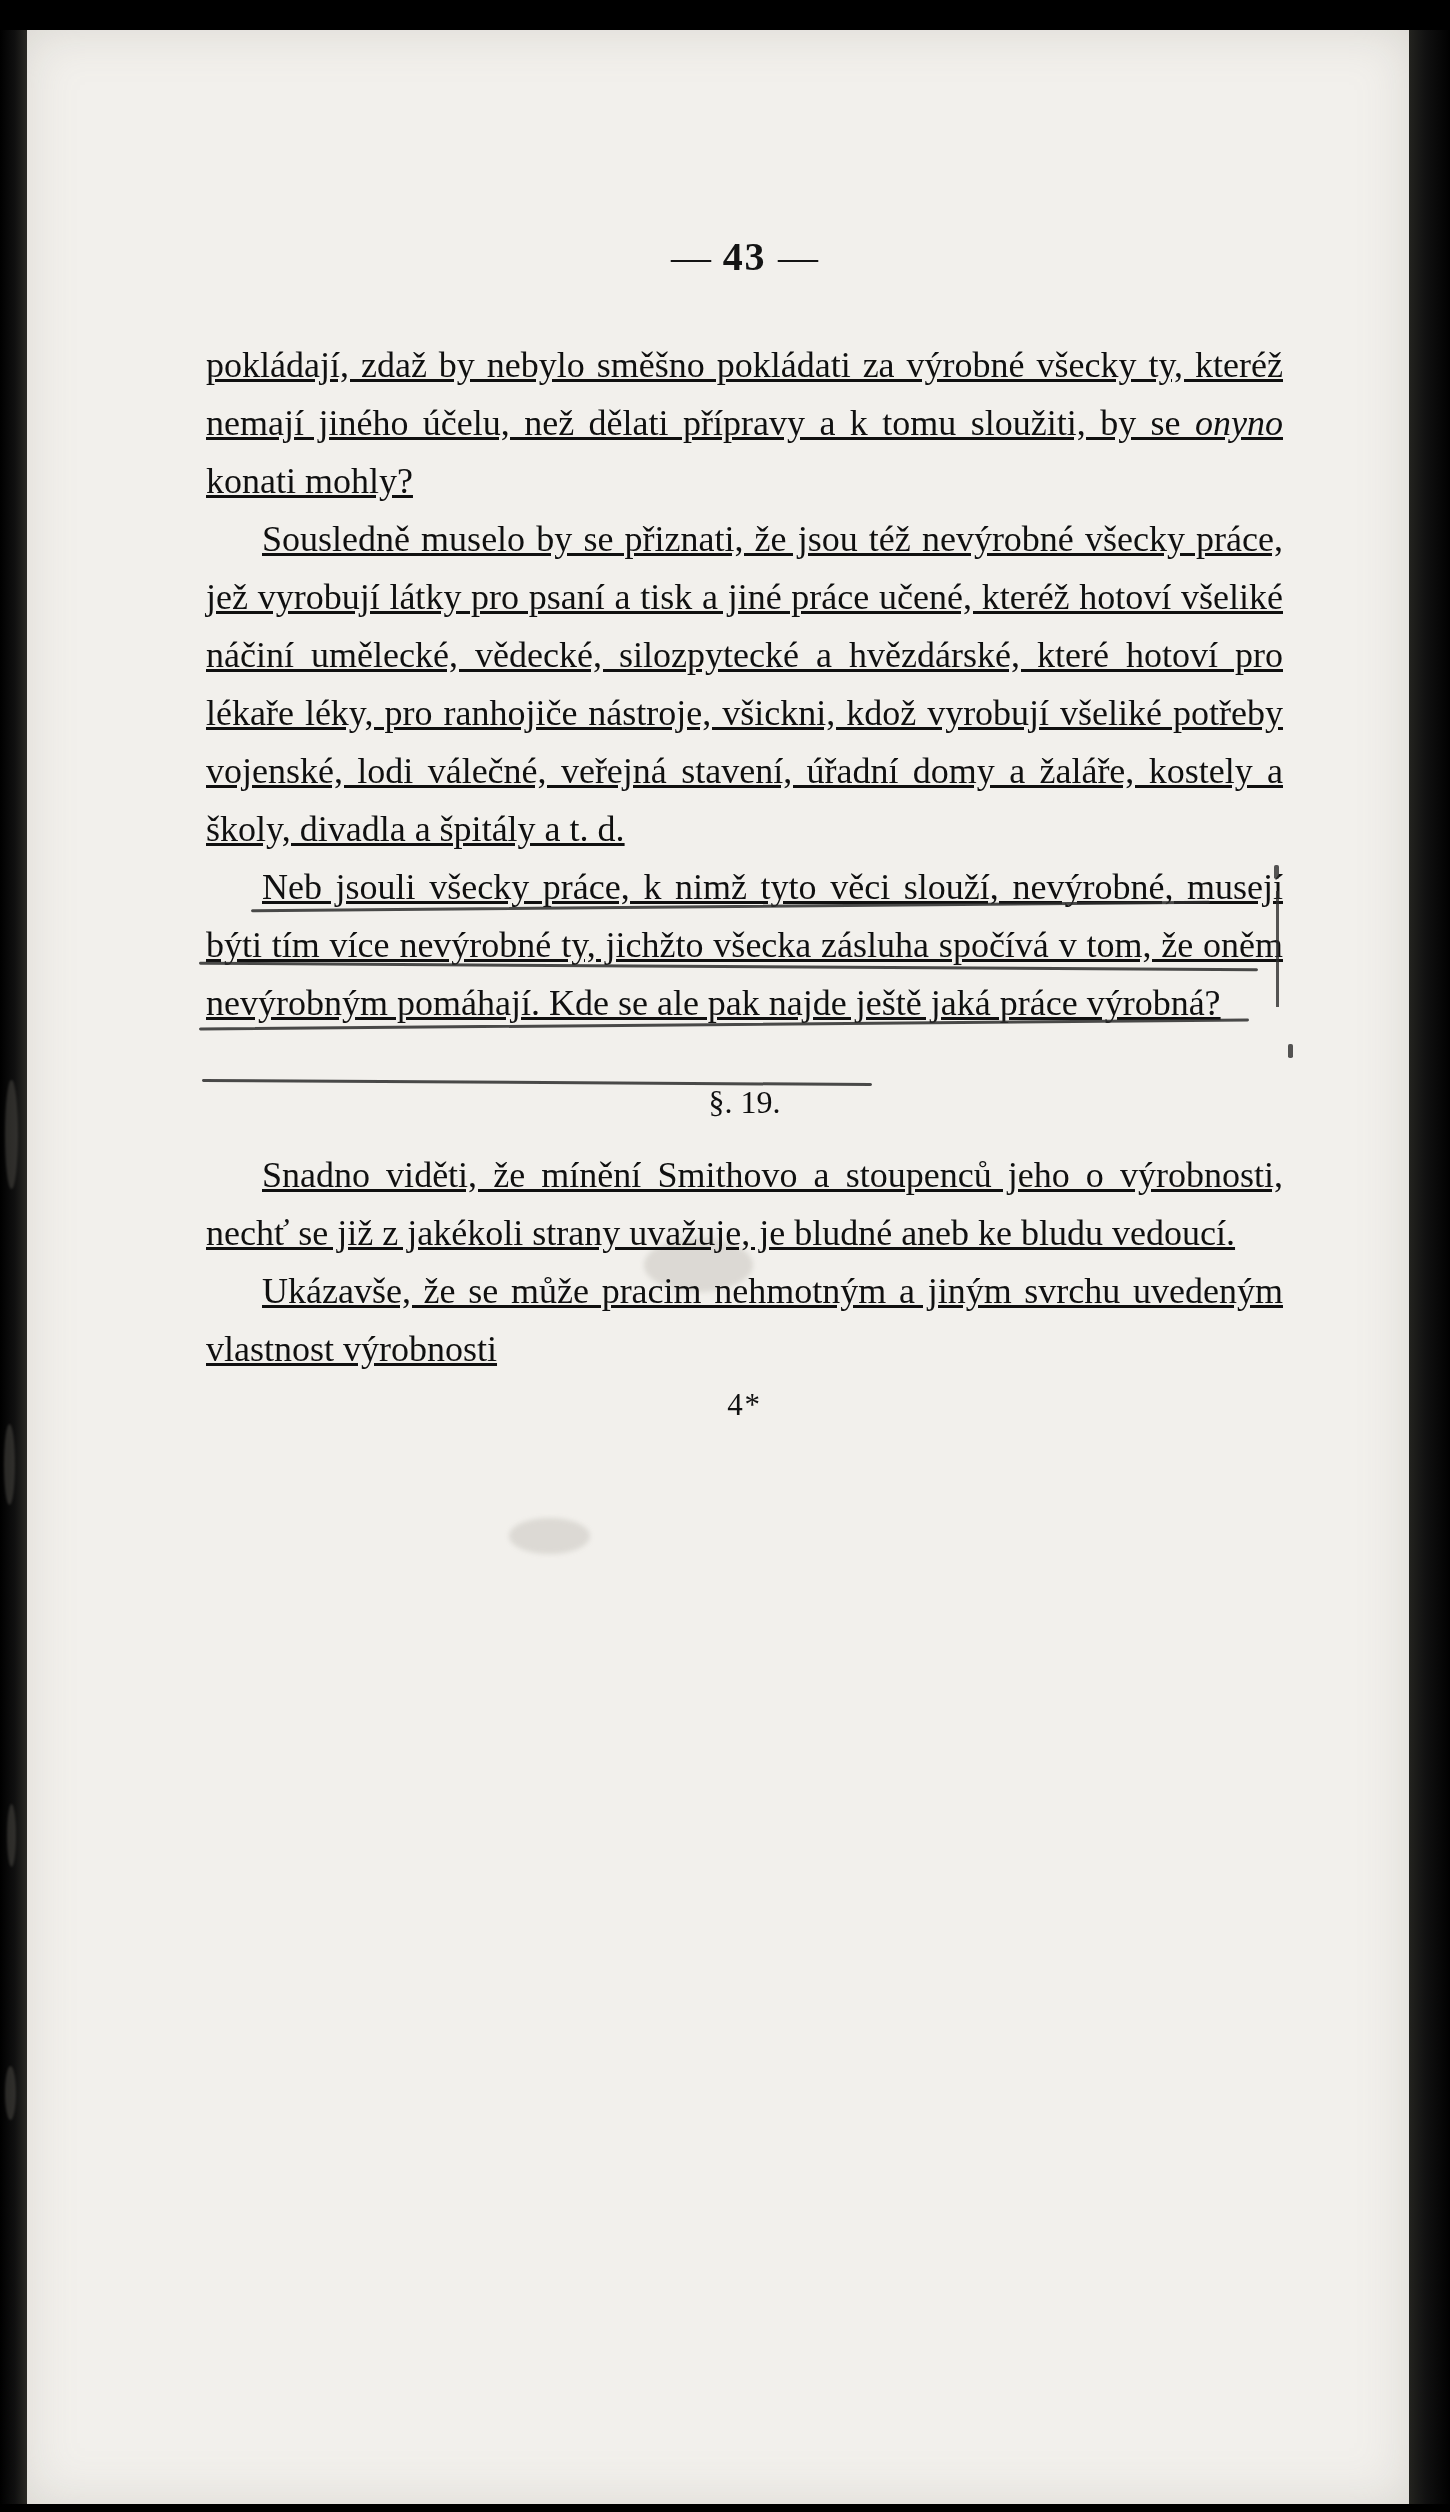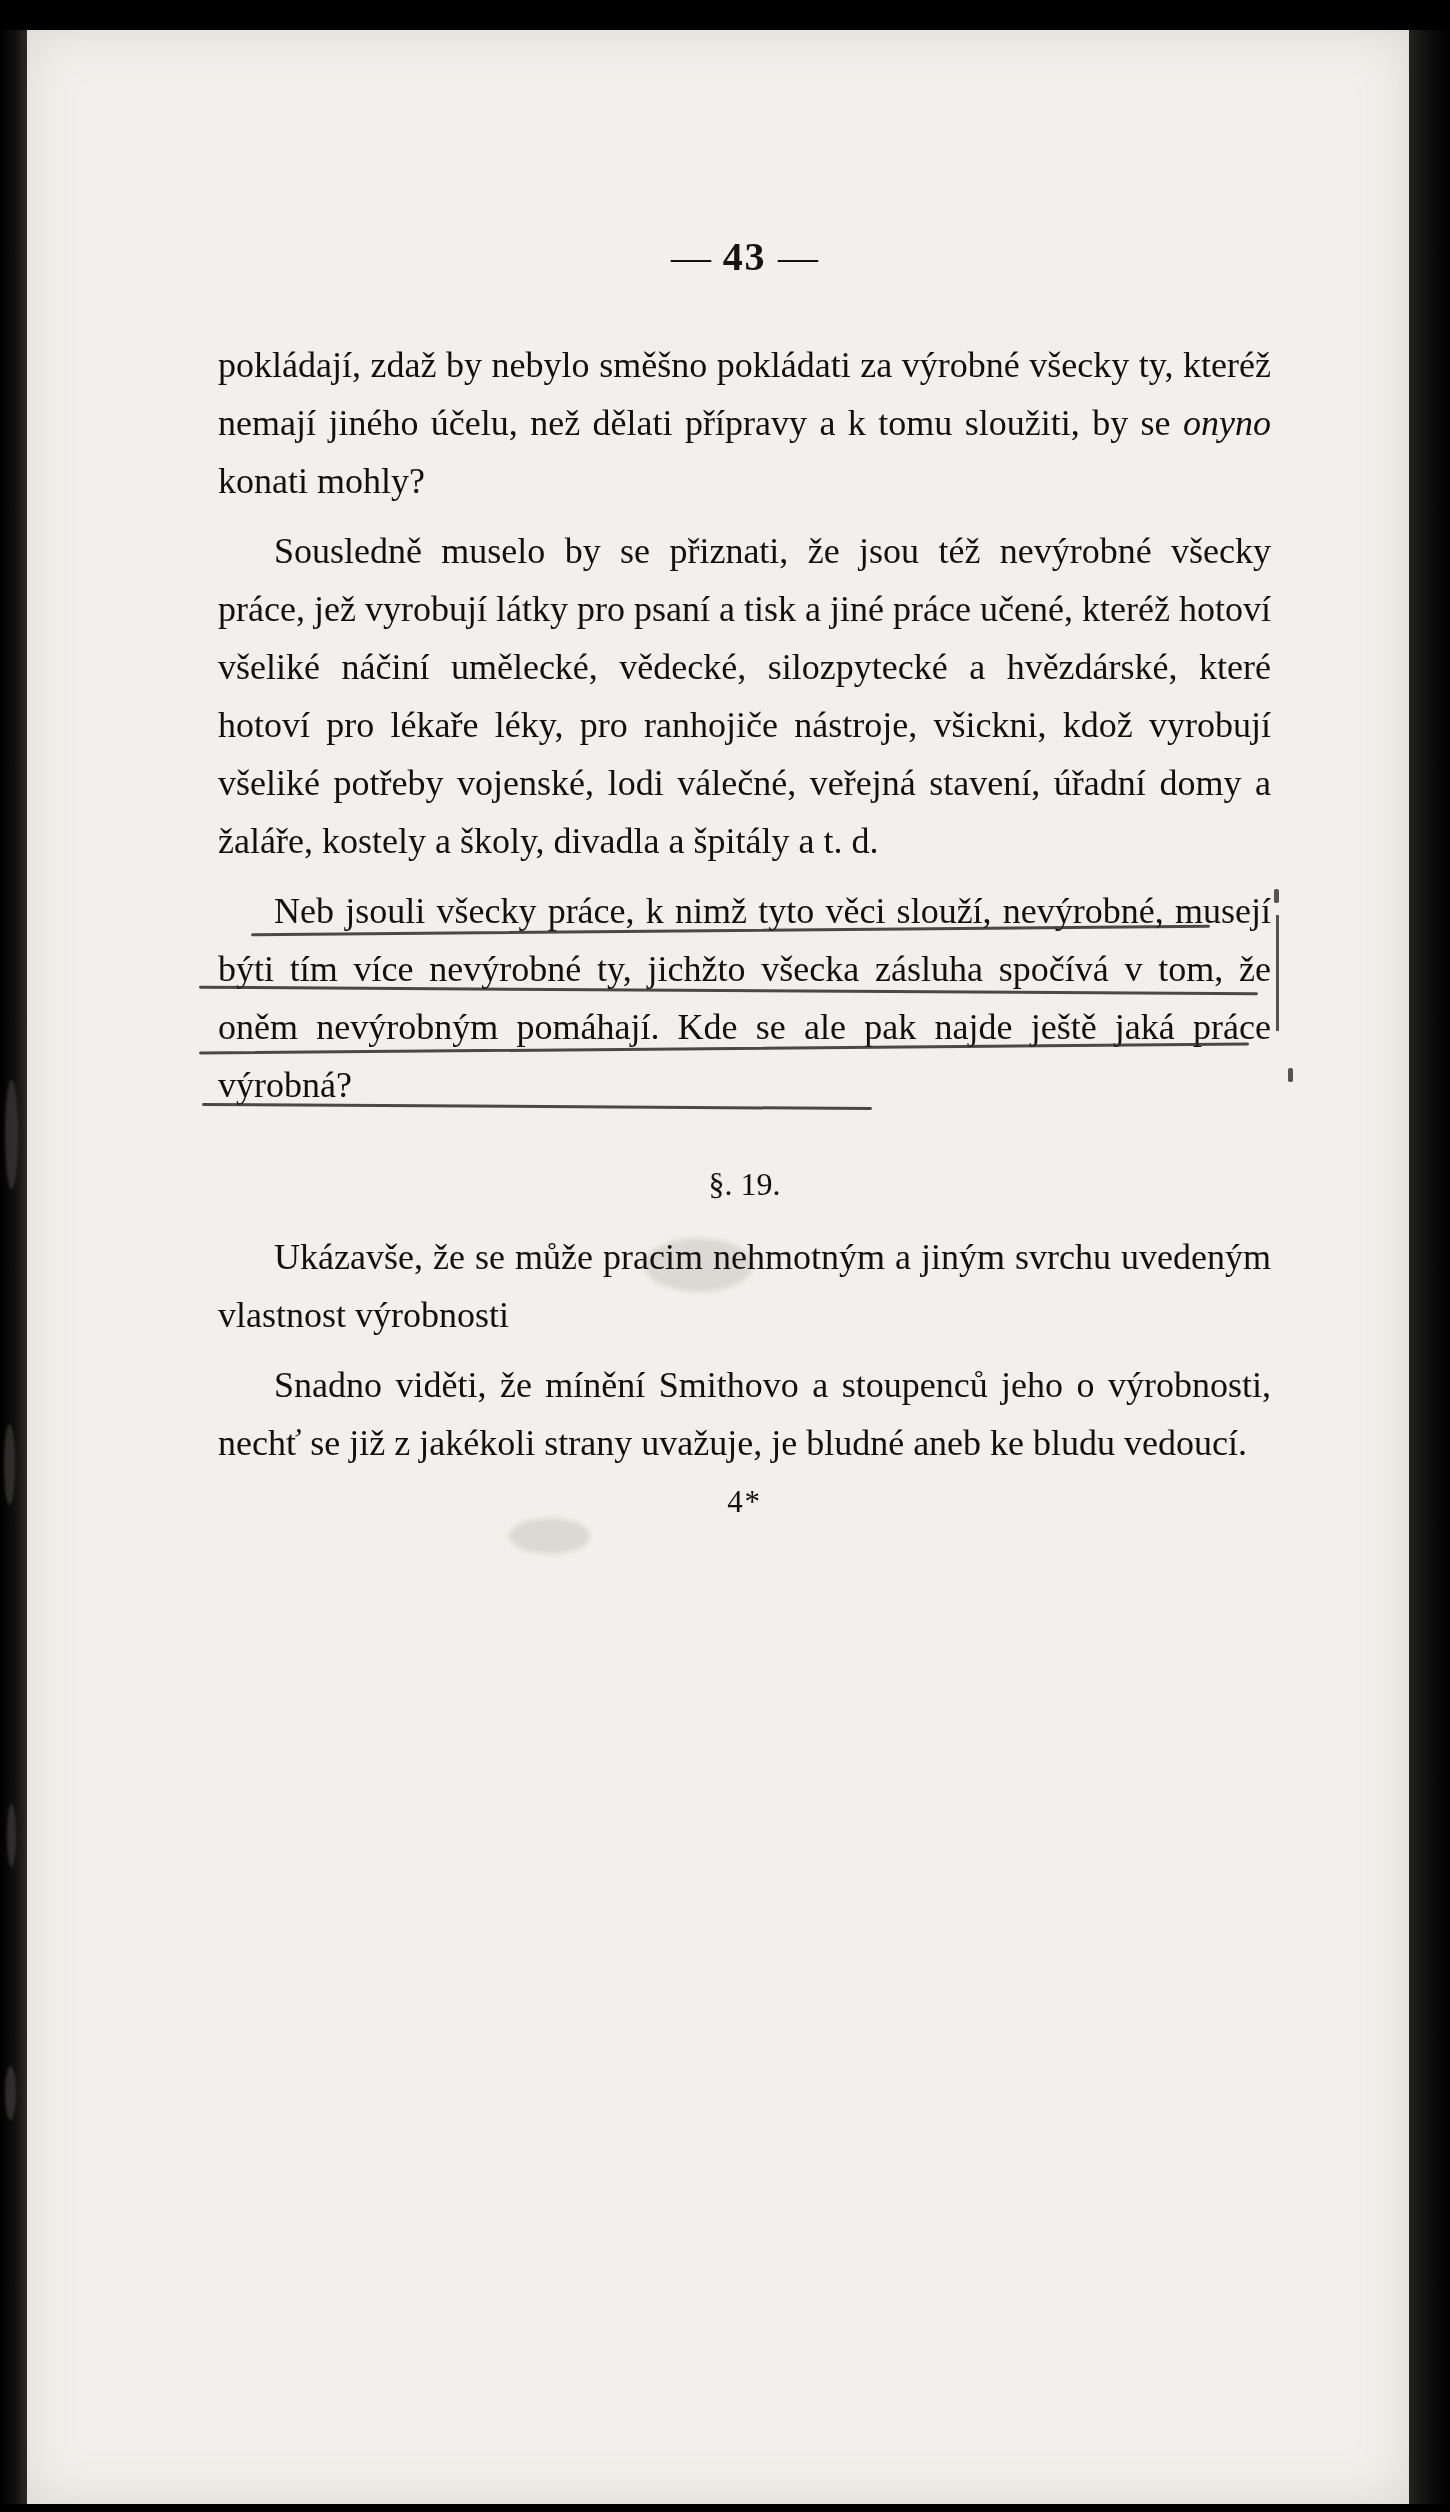--- a/index.html
+++ b/index.html
@@ -78,28 +78,29 @@
     color: #141414;
     margin: 0 0 56px 0;
     font-weight: 700;
   }
   .folio .dash {
     font-weight: 400;
     letter-spacing: 0;
   }
 
   p.para {
-    margin: 12px;
+    margin: 0;
     font-size: 36px;
     line-height: 58px;
     color: #101010;
     text-align: justify;
     text-justify: inter-word;
     -webkit-hyphens: none;
     hyphens: none;
+    text-decoration: underline;
   }
   p.para.indent {
     text-indent: 56px;
   }
   .ital {
     font-style: italic;
   }
 
   .section-head {
     text-align: center;
@@ -179,23 +180,23 @@
         <div class="pen-line w2" style="left:-7.2px; top:107px; width:1059px;"></div>
         <div class="pen-line w1" style="left:-7.2px; top:165px; width:1050px;"></div>
         <div class="pen-line w2" style="left:-3.6px; top:223px; width:670px;"></div>
         <div class="pen-vert" style="left:1070px; top:33px; height:116px;"></div>
         <div class="pen-tick" style="left:1068px; top:7.2px;"></div>
         <div class="pen-tick" style="left:1082px; top:186px;"></div>
       </div>
 
       <div class="section-head">§. 19.</div>
 
+      <p class="para indent">Snadno viděti, že mínění Smithovo a stoupenců jeho o výrobnosti, nechť se již z jakékoli strany uvažuje, je bludné aneb ke bludu vedoucí.</p>
+
       <p class="para indent">Ukázavše, že se může pracim nehmotným a jiným svrchu uvedeným vlastnost výrobnosti</p>
-
-      <p class="para indent">Snadno viděti, že mínění Smithovo a stoupenců jeho o výrobnosti, nechť se již z jakékoli strany uvažuje, je bludné aneb ke bludu vedoucí.</p>
 
       <div class="page-signature">4*</div>
 
     </div>
   </div>
 
   <div class="edge-left"></div>
   <div class="edge-right"></div>
   <div class="edge-top"></div>
   <div class="edge-bottom"></div>

